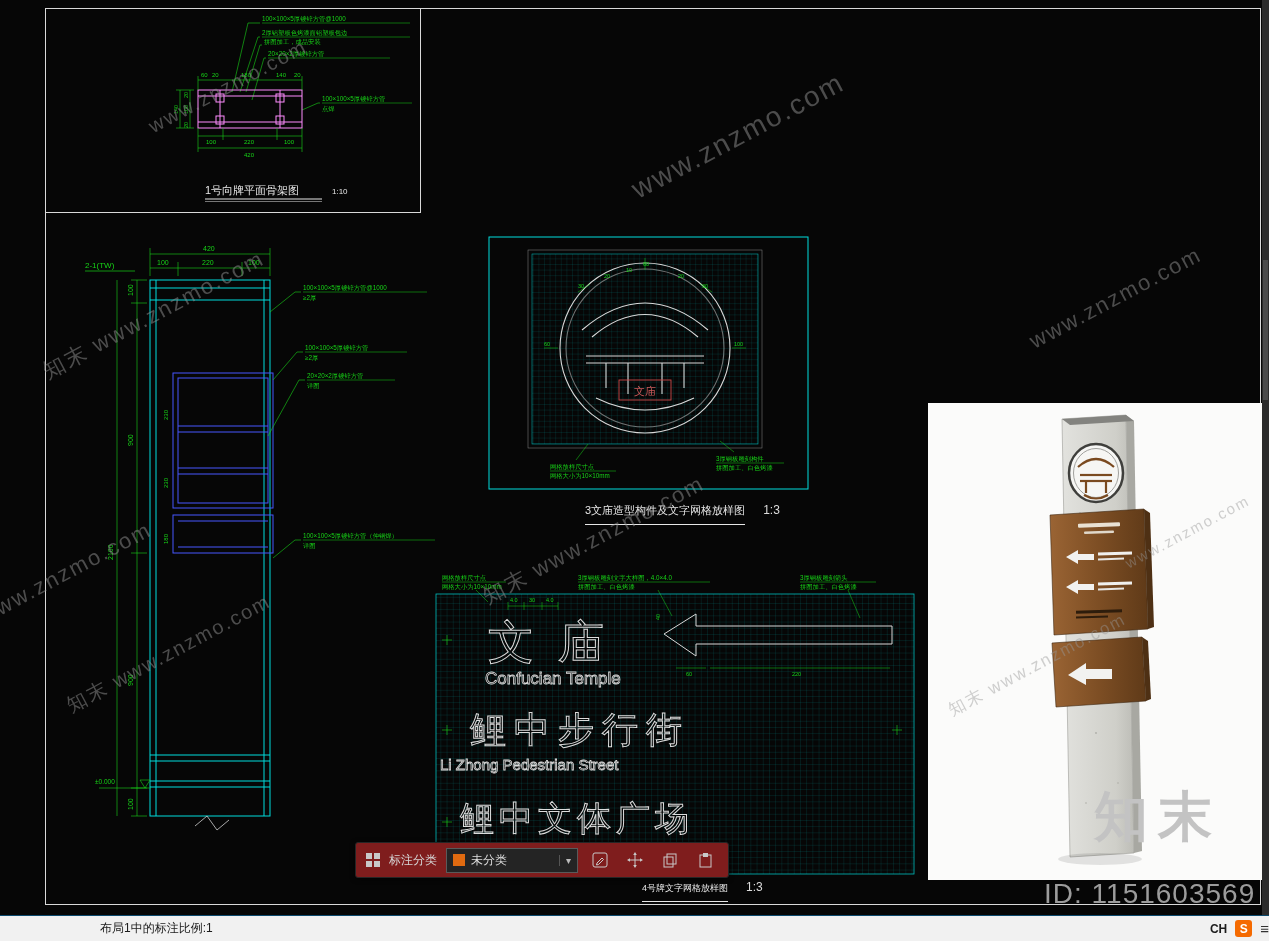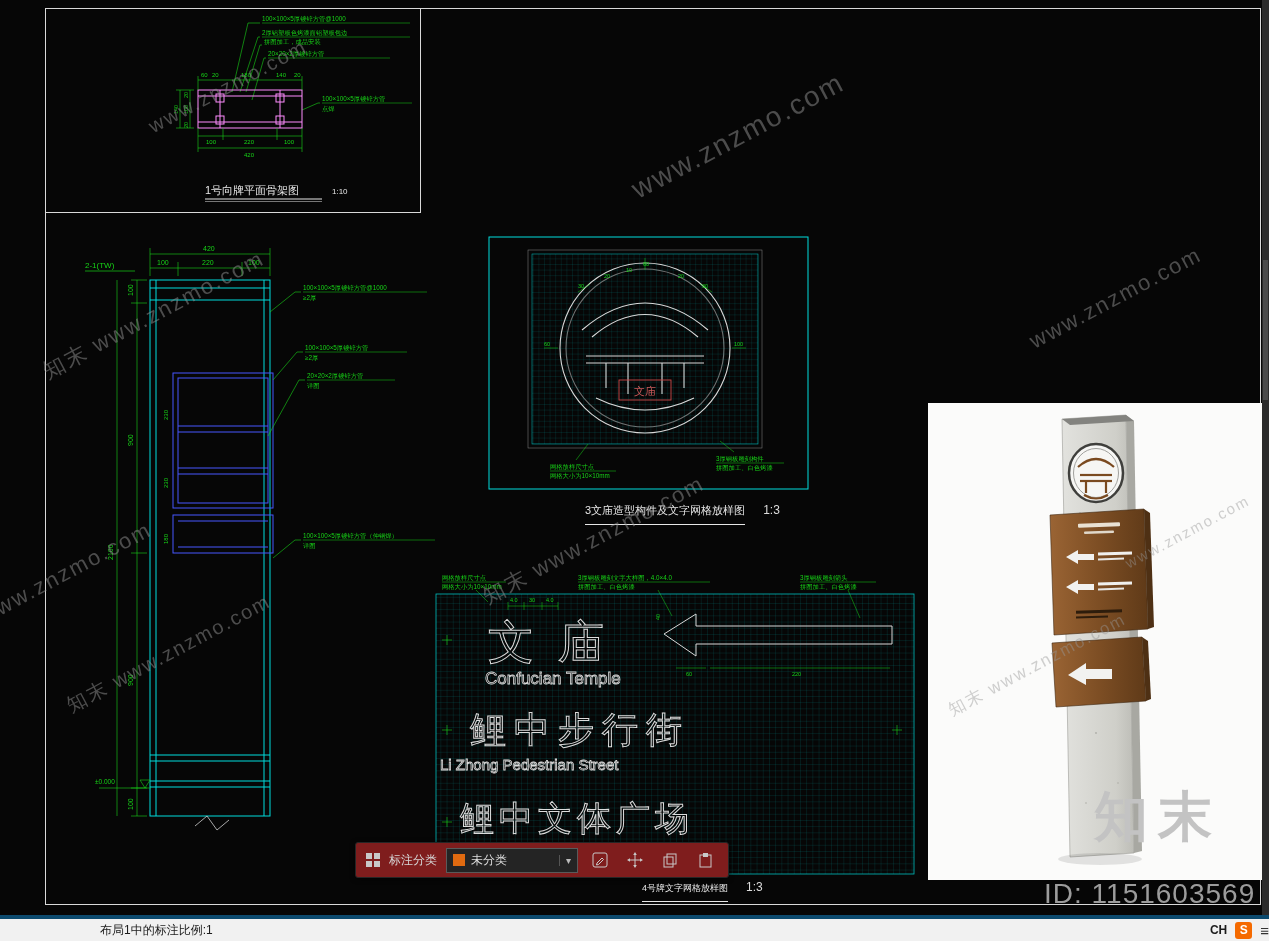--- a/index.html
+++ b/index.html
@@ -25,21 +25,21 @@
   .tb-grid{display:flex;align-items:center;}
   .tb-label{color:#d6d6d6;font-size:12px;white-space:nowrap;}
   .tb-dd{display:flex;align-items:center;gap:6px;background:#242424;border:1px solid #5a5a5a;
       height:23px;padding:0 6px;min-width:118px;color:#ddd;font-size:12px;cursor:pointer;}
   .tb-dd .caret{margin-left:auto;border-left:1px solid #555;padding-left:6px;color:#bbb;font-size:10px;}
   .caret::before{content:"▾";}
   .burger::before{content:"≡";}
   .tb-btn{width:26px;height:26px;display:flex;align-items:center;justify-content:center;
       background:transparent;border:none;padding:0;cursor:pointer;}
   .statusbar{position:absolute;left:0;bottom:0;width:1269px;height:26px;background:#f1f1f1;
-      border-top:4px solid #0c4a6e;display:flex;align-items:center;z-index:12;
+      border-top:1px solid #0c4a6e;display:flex;align-items:center;z-index:12;
       font-size:12px;color:#1c1c1c;box-sizing:border-box;}
   .sb-text{padding-left:100px;}
   .sb-right{margin-left:auto;display:flex;align-items:center;gap:8px;}
   .sb-lang{font-weight:bold;}
   .sogou{width:17px;height:17px;background:#f56a00;border-radius:3px;color:#fff;font-weight:bold;
       font-size:12px;display:flex;align-items:center;justify-content:center;}
   .burger{color:#333;font-size:15px;}
   .vscroll{position:absolute;right:0;top:0;width:7px;height:915px;background:#2b2b2b;z-index:11;}
   .vthumb{position:absolute;right:1px;top:260px;width:5px;height:140px;background:#4a4a4a;}
 </style>

